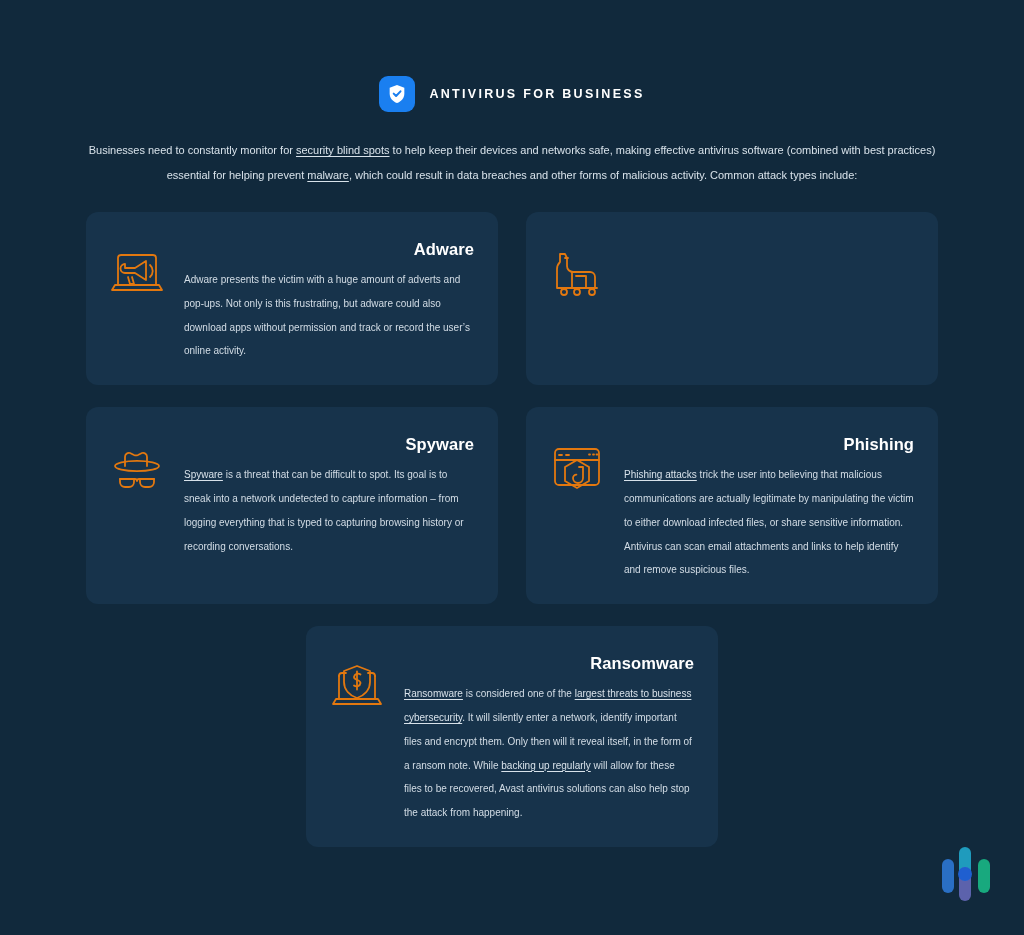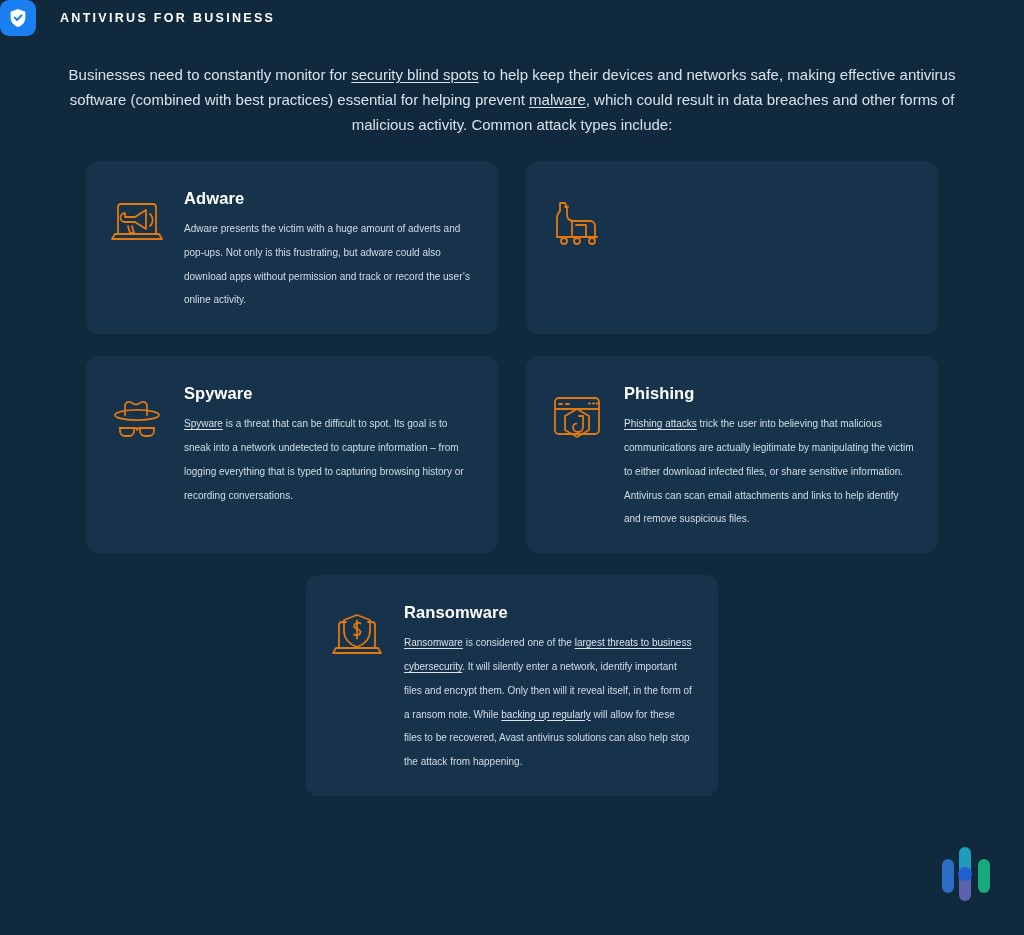--- a/index.html
+++ b/index.html
@@ -22,22 +22,23 @@
     position: relative;
     width: 1024px;
     height: 935px;
     padding: 0;
   }
 
   
   .header {
     display: flex;
     align-items: center;
-    justify-content: flex-start;
-    gap: 24px;
+    justify-content: center;
+    gap: 14px;
+    padding-top: 76px;
   }
 
   .brand-mark {
     width: 36px;
     height: 36px;
     border-radius: 9px;
     background: #1a7ff0;
     display: flex;
     align-items: center;
     justify-content: center;
@@ -50,21 +51,21 @@
     letter-spacing: 2.3px;
     color: #ffffff;
     text-transform: uppercase;
   }
 
   
   .intro {
     margin: 26px auto 0 auto;
     width: 890px;
     text-align: center;
-    font-size: 15px;
+    font-size: 11px;
     line-height: 25px;
     color: #d8e2ea;
   }
 
   .intro p { margin: 0; }
 
   a.lnk,
   .lnk {
     color: #d8e2ea;
     text-decoration: underline;
@@ -108,20 +109,21 @@
   }
 
   .card-body { flex: 1 1 auto; padding-top: 2px; }
 
   .card-title {
     font-size: 16.5px;
     font-weight: bold;
     color: #ffffff;
     margin-bottom: 9px;
     letter-spacing: 0.1px;
+    text-align: right;
   }
 
   .card-text {
     font-size: 10px;
     line-height: 23.8px;
     color: #d3dde6;
   }
 
   .avast-logo {
     position: absolute;

